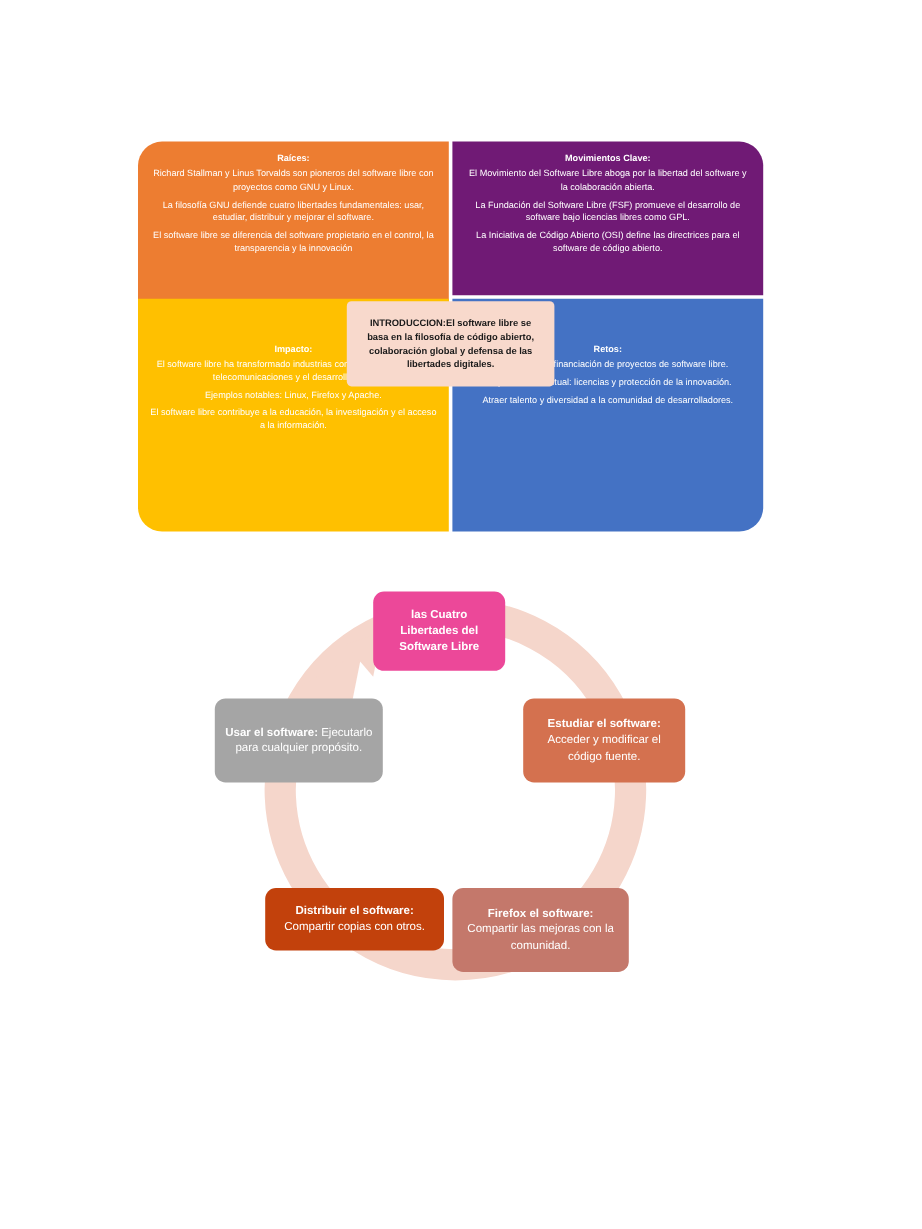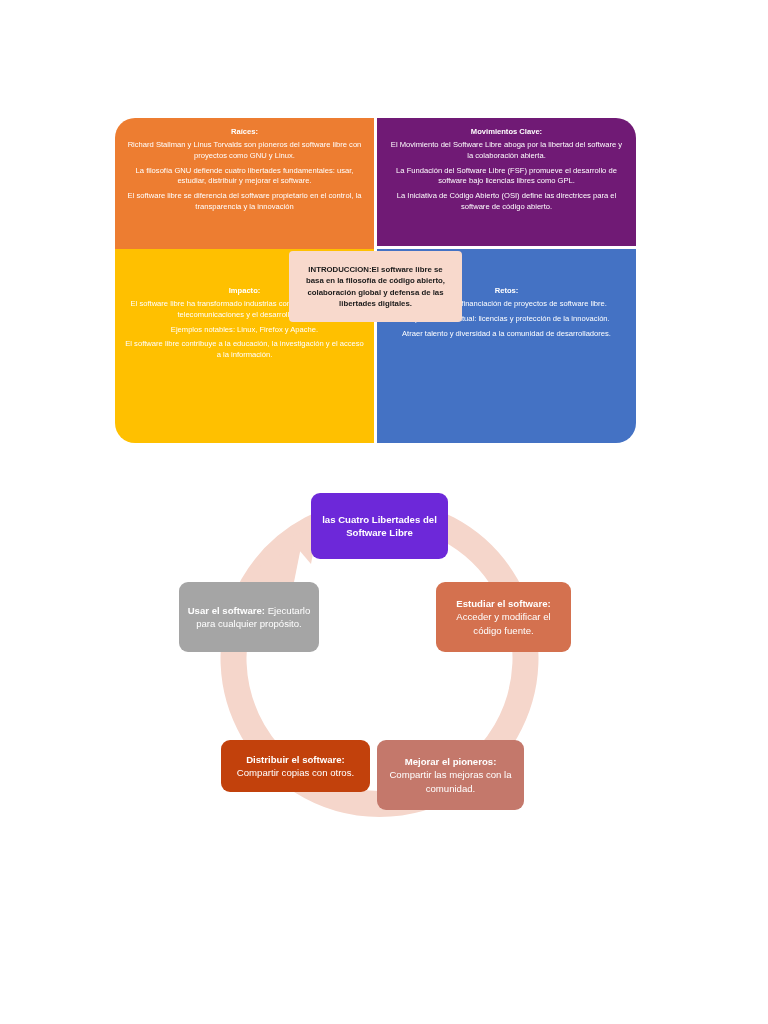--- a/index.html
+++ b/index.html
@@ -119,22 +119,22 @@
     padding: 7px 8px;
     display: flex;
     align-items: center;
     justify-content: center;
     z-index: 3;
   }
   .cycle-box b { font-weight: bold; }
 
   #cycle-box-center {
     left: 141px; top: 13px;
-    width: 137px; height: 66px;
-    background: #6d28d9;
+    width: 110px; height: 66px;
+    background: #ec4899;
     font-weight: bold;
   }
   #cycle-box-estudiar {
     left: 266px; top: 102px;
     width: 135px; height: 70px;
     background: #D4714F;
   }
   #cycle-box-mejorar {
     left: 207px; top: 260px;
     width: 147px; height: 70px;
@@ -206,21 +206,21 @@
   </div>
 
   <div class="cycle-box" id="cycle-box-estudiar">
     <span>
       <b>Estudiar el software:</b><span> Acceder y modificar el código fuente.</span>
     </span>
   </div>
 
   <div class="cycle-box" id="cycle-box-mejorar">
     <span>
-      <b>Mejorar el pioneros:</b><span> Compartir las mejoras con la comunidad.</span>
+      <b>Firefox el software:</b><span> Compartir las mejoras con la comunidad.</span>
     </span>
   </div>
 
   <div class="cycle-box" id="cycle-box-distribuir">
     <span>
       <b>Distribuir el software:</b><span> Compartir copias con otros.</span>
     </span>
   </div>
 
   <div class="cycle-box" id="cycle-box-usar">

